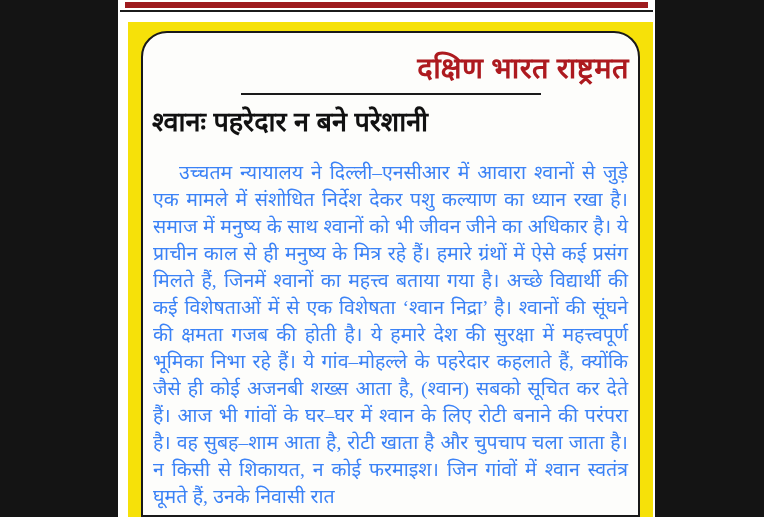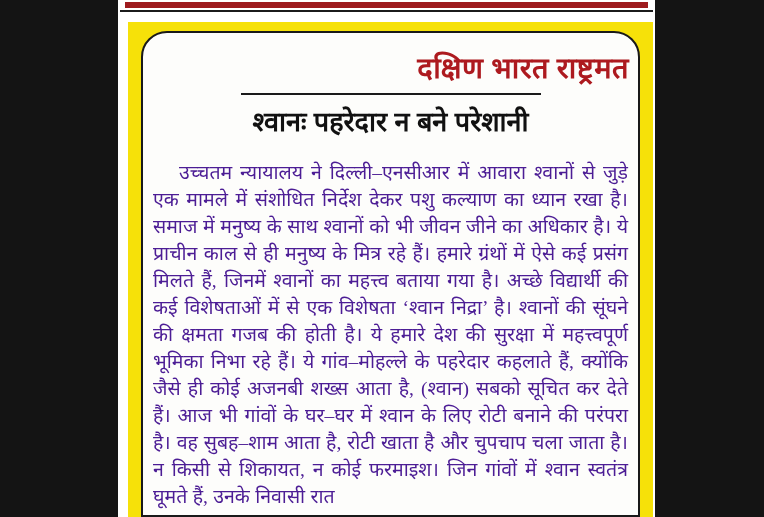--- a/index.html
+++ b/index.html
@@ -93,34 +93,33 @@
 
   .masthead-divider {
     width: 300px;
     height: 2px;
     background: #1a1a1a;
     margin: 7px auto 0 auto;
   }
 
   
   .headline {
-    text-align: center;
     color: #111111;
     font-family: "Liberation Sans", "DejaVu Sans", sans-serif;
     font-weight: bold;
     font-size: 27px;
     line-height: 1.25;
     margin: 11px 0 0 0;
     white-space: nowrap;
   }
 
   
   .article-body {
     margin: 19px 1px 0 1px;
-    color: #4c1d95;
+    color: #3b82f6;
     font-family: "Liberation Serif", "DejaVu Serif", serif;
     font-size: 19.5px;
     line-height: 27px;
     text-align: justify;
     text-justify: inter-word;
     word-spacing: 0.5px;
   }
   .article-body p {
     margin: 0;
     text-indent: 26px;

